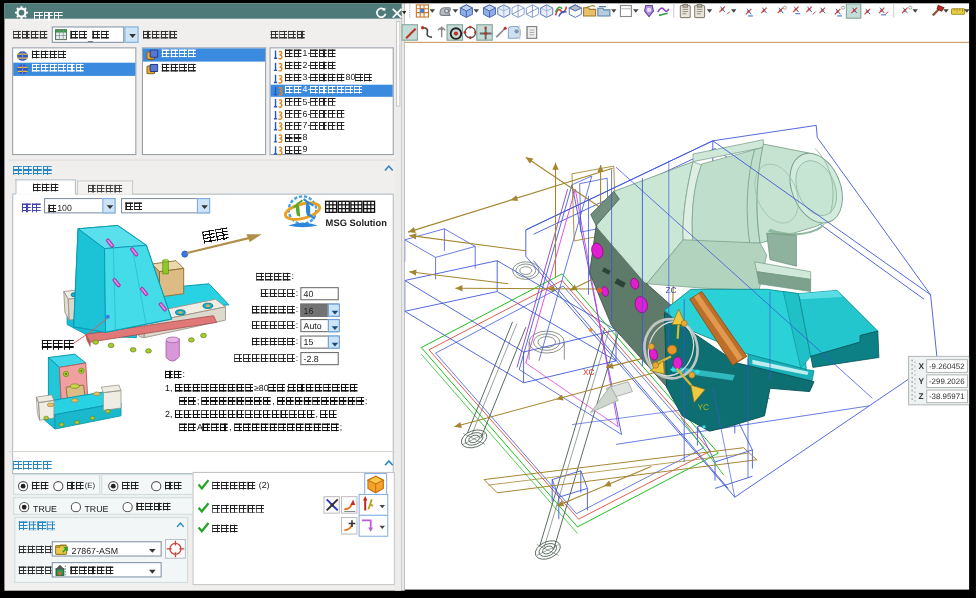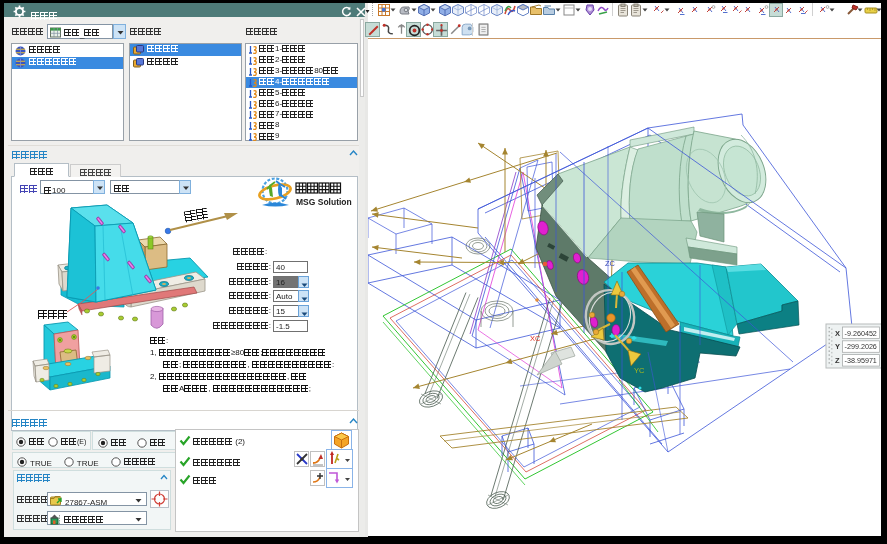--- a/index.html
+++ b/index.html
@@ -161,21 +161,21 @@
     <div style="position:absolute;left:273px;top:290px;width:35px;height:12px;background:#fff;border:1px solid #707070;font-size:8px;line-height:12px;color:#222;"><span style="margin-left:2px">Auto</span></div>
     <div style="position:absolute;left:298px;top:290px;width:11px;height:12px;background:#cde3f6;border:1px solid #6aa2d8;"><svg width="11" height="12">
         <path d="M2.5 4.5 L8.5 4.5 L5.5 8 Z" fill="#1a4a7a"></path>
       </svg></div>
     <div style="position:absolute;left:195px;top:306px;width:76px;height:10px;text-align:right;font-size:8px;"><i style="display:inline-block;width:7px;height:7px;margin:0px 1px 0 0;background:repeating-linear-gradient(180deg,#222 0px,#222 1px,rgba(0,0,0,0) 1px,rgba(0,0,0,0) 3px),repeating-linear-gradient(90deg,#222 0px,#222 1px,rgba(0,0,0,0) 1px,rgba(0,0,0,0) 4px);vertical-align:middle;"></i><i style="display:inline-block;width:7px;height:7px;margin:0px 1px 0 0;background:repeating-linear-gradient(180deg,#222 0px,#222 1px,rgba(0,0,0,0) 1px,rgba(0,0,0,0) 3px),repeating-linear-gradient(90deg,#222 0px,#222 1px,rgba(0,0,0,0) 1px,rgba(0,0,0,0) 4px);vertical-align:middle;"></i><i style="display:inline-block;width:7px;height:7px;margin:0px 1px 0 0;background:repeating-linear-gradient(180deg,#222 0px,#222 1px,rgba(0,0,0,0) 1px,rgba(0,0,0,0) 3px),repeating-linear-gradient(90deg,#222 0px,#222 1px,rgba(0,0,0,0) 1px,rgba(0,0,0,0) 4px);vertical-align:middle;"></i><i style="display:inline-block;width:7px;height:7px;margin:0px 1px 0 0;background:repeating-linear-gradient(180deg,#222 0px,#222 1px,rgba(0,0,0,0) 1px,rgba(0,0,0,0) 3px),repeating-linear-gradient(90deg,#222 0px,#222 1px,rgba(0,0,0,0) 1px,rgba(0,0,0,0) 4px);vertical-align:middle;"></i><i style="display:inline-block;width:7px;height:7px;margin:0px 1px 0 0;background:repeating-linear-gradient(180deg,#222 0px,#222 1px,rgba(0,0,0,0) 1px,rgba(0,0,0,0) 3px),repeating-linear-gradient(90deg,#222 0px,#222 1px,rgba(0,0,0,0) 1px,rgba(0,0,0,0) 4px);vertical-align:middle;"></i><span style="font-size:8px;color:#222">:</span></div>
     <div style="position:absolute;left:273px;top:305px;width:35px;height:12px;background:#fff;border:1px solid #707070;font-size:8px;line-height:12px;color:#222;"><span style="margin-left:2px">15</span></div>
     <div style="position:absolute;left:298px;top:305px;width:11px;height:12px;background:#cde3f6;border:1px solid #6aa2d8;"><svg width="11" height="12">
         <path d="M2.5 4.5 L8.5 4.5 L5.5 8 Z" fill="#1a4a7a"></path>
       </svg></div>
     <div style="position:absolute;left:195px;top:321px;width:76px;height:10px;text-align:right;font-size:8px;"><i style="display:inline-block;width:7px;height:7px;margin:0px 1px 0 0;background:repeating-linear-gradient(180deg,#222 0px,#222 1px,rgba(0,0,0,0) 1px,rgba(0,0,0,0) 3px),repeating-linear-gradient(90deg,#222 0px,#222 1px,rgba(0,0,0,0) 1px,rgba(0,0,0,0) 4px);vertical-align:middle;"></i><i style="display:inline-block;width:7px;height:7px;margin:0px 1px 0 0;background:repeating-linear-gradient(180deg,#222 0px,#222 1px,rgba(0,0,0,0) 1px,rgba(0,0,0,0) 3px),repeating-linear-gradient(90deg,#222 0px,#222 1px,rgba(0,0,0,0) 1px,rgba(0,0,0,0) 4px);vertical-align:middle;"></i><i style="display:inline-block;width:7px;height:7px;margin:0px 1px 0 0;background:repeating-linear-gradient(180deg,#222 0px,#222 1px,rgba(0,0,0,0) 1px,rgba(0,0,0,0) 3px),repeating-linear-gradient(90deg,#222 0px,#222 1px,rgba(0,0,0,0) 1px,rgba(0,0,0,0) 4px);vertical-align:middle;"></i><i style="display:inline-block;width:7px;height:7px;margin:0px 1px 0 0;background:repeating-linear-gradient(180deg,#222 0px,#222 1px,rgba(0,0,0,0) 1px,rgba(0,0,0,0) 3px),repeating-linear-gradient(90deg,#222 0px,#222 1px,rgba(0,0,0,0) 1px,rgba(0,0,0,0) 4px);vertical-align:middle;"></i><i style="display:inline-block;width:7px;height:7px;margin:0px 1px 0 0;background:repeating-linear-gradient(180deg,#222 0px,#222 1px,rgba(0,0,0,0) 1px,rgba(0,0,0,0) 3px),repeating-linear-gradient(90deg,#222 0px,#222 1px,rgba(0,0,0,0) 1px,rgba(0,0,0,0) 4px);vertical-align:middle;"></i><i style="display:inline-block;width:7px;height:7px;margin:0px 1px 0 0;background:repeating-linear-gradient(180deg,#222 0px,#222 1px,rgba(0,0,0,0) 1px,rgba(0,0,0,0) 3px),repeating-linear-gradient(90deg,#222 0px,#222 1px,rgba(0,0,0,0) 1px,rgba(0,0,0,0) 4px);vertical-align:middle;"></i><i style="display:inline-block;width:7px;height:7px;margin:0px 1px 0 0;background:repeating-linear-gradient(180deg,#222 0px,#222 1px,rgba(0,0,0,0) 1px,rgba(0,0,0,0) 3px),repeating-linear-gradient(90deg,#222 0px,#222 1px,rgba(0,0,0,0) 1px,rgba(0,0,0,0) 4px);vertical-align:middle;"></i><span style="font-size:8px;color:#222">:</span></div>
-    <div style="position:absolute;left:273px;top:320px;width:35px;height:12px;background:#fff;border:1px solid #707070;font-size:8px;line-height:12px;color:#222;"><span style="margin-left:2px">-1.5</span></div>
+    <div style="position:absolute;left:273px;top:320px;width:35px;height:12px;background:#fff;border:1px solid #707070;font-size:8px;line-height:12px;color:#222;"><span style="margin-left:2px">-2.8</span></div>
     <div style="position:absolute;left:150px;top:336px;font-size:8px;color:#222;font-weight:normal;white-space:nowrap;"><i style="display:inline-block;width:7px;height:7px;margin:0px 1px 0 0;background:repeating-linear-gradient(180deg,#111 0px,#111 1px,rgba(0,0,0,0) 1px,rgba(0,0,0,0) 3px),repeating-linear-gradient(90deg,#111 0px,#111 1px,rgba(0,0,0,0) 1px,rgba(0,0,0,0) 4px);vertical-align:middle;"></i><i style="display:inline-block;width:7px;height:7px;margin:0px 1px 0 0;background:repeating-linear-gradient(180deg,#111 0px,#111 1px,rgba(0,0,0,0) 1px,rgba(0,0,0,0) 3px),repeating-linear-gradient(90deg,#111 0px,#111 1px,rgba(0,0,0,0) 1px,rgba(0,0,0,0) 4px);vertical-align:middle;"></i><span style="font-size:8px;color:#111">:</span></div>
     <div style="position:absolute;left:150px;top:348px;font-size:8px;color:#222;font-weight:normal;white-space:nowrap;"><span style="font-size:8px;color:#111">1,&nbsp;</span><i style="display:inline-block;width:7px;height:7px;margin:0px 1px 0 0;background:repeating-linear-gradient(180deg,#111 0px,#111 1px,rgba(0,0,0,0) 1px,rgba(0,0,0,0) 3px),repeating-linear-gradient(90deg,#111 0px,#111 1px,rgba(0,0,0,0) 1px,rgba(0,0,0,0) 4px);vertical-align:middle;"></i><i style="display:inline-block;width:7px;height:7px;margin:0px 1px 0 0;background:repeating-linear-gradient(180deg,#111 0px,#111 1px,rgba(0,0,0,0) 1px,rgba(0,0,0,0) 3px),repeating-linear-gradient(90deg,#111 0px,#111 1px,rgba(0,0,0,0) 1px,rgba(0,0,0,0) 4px);vertical-align:middle;"></i><i style="display:inline-block;width:7px;height:7px;margin:0px 1px 0 0;background:repeating-linear-gradient(180deg,#111 0px,#111 1px,rgba(0,0,0,0) 1px,rgba(0,0,0,0) 3px),repeating-linear-gradient(90deg,#111 0px,#111 1px,rgba(0,0,0,0) 1px,rgba(0,0,0,0) 4px);vertical-align:middle;"></i><i style="display:inline-block;width:7px;height:7px;margin:0px 1px 0 0;background:repeating-linear-gradient(180deg,#111 0px,#111 1px,rgba(0,0,0,0) 1px,rgba(0,0,0,0) 3px),repeating-linear-gradient(90deg,#111 0px,#111 1px,rgba(0,0,0,0) 1px,rgba(0,0,0,0) 4px);vertical-align:middle;"></i><i style="display:inline-block;width:7px;height:7px;margin:0px 1px 0 0;background:repeating-linear-gradient(180deg,#111 0px,#111 1px,rgba(0,0,0,0) 1px,rgba(0,0,0,0) 3px),repeating-linear-gradient(90deg,#111 0px,#111 1px,rgba(0,0,0,0) 1px,rgba(0,0,0,0) 4px);vertical-align:middle;"></i><i style="display:inline-block;width:7px;height:7px;margin:0px 1px 0 0;background:repeating-linear-gradient(180deg,#111 0px,#111 1px,rgba(0,0,0,0) 1px,rgba(0,0,0,0) 3px),repeating-linear-gradient(90deg,#111 0px,#111 1px,rgba(0,0,0,0) 1px,rgba(0,0,0,0) 4px);vertical-align:middle;"></i><i style="display:inline-block;width:7px;height:7px;margin:0px 1px 0 0;background:repeating-linear-gradient(180deg,#111 0px,#111 1px,rgba(0,0,0,0) 1px,rgba(0,0,0,0) 3px),repeating-linear-gradient(90deg,#111 0px,#111 1px,rgba(0,0,0,0) 1px,rgba(0,0,0,0) 4px);vertical-align:middle;"></i><i style="display:inline-block;width:7px;height:7px;margin:0px 1px 0 0;background:repeating-linear-gradient(180deg,#111 0px,#111 1px,rgba(0,0,0,0) 1px,rgba(0,0,0,0) 3px),repeating-linear-gradient(90deg,#111 0px,#111 1px,rgba(0,0,0,0) 1px,rgba(0,0,0,0) 4px);vertical-align:middle;"></i><i style="display:inline-block;width:7px;height:7px;margin:0px 1px 0 0;background:repeating-linear-gradient(180deg,#111 0px,#111 1px,rgba(0,0,0,0) 1px,rgba(0,0,0,0) 3px),repeating-linear-gradient(90deg,#111 0px,#111 1px,rgba(0,0,0,0) 1px,rgba(0,0,0,0) 4px);vertical-align:middle;"></i><span style="font-size:8px;color:#111">≥80</span><i style="display:inline-block;width:7px;height:7px;margin:0px 1px 0 0;background:repeating-linear-gradient(180deg,#111 0px,#111 1px,rgba(0,0,0,0) 1px,rgba(0,0,0,0) 3px),repeating-linear-gradient(90deg,#111 0px,#111 1px,rgba(0,0,0,0) 1px,rgba(0,0,0,0) 4px);vertical-align:middle;"></i><i style="display:inline-block;width:7px;height:7px;margin:0px 1px 0 0;background:repeating-linear-gradient(180deg,#111 0px,#111 1px,rgba(0,0,0,0) 1px,rgba(0,0,0,0) 3px),repeating-linear-gradient(90deg,#111 0px,#111 1px,rgba(0,0,0,0) 1px,rgba(0,0,0,0) 4px);vertical-align:middle;"></i><span style="font-size:8px;color:#111">;</span><i style="display:inline-block;width:7px;height:7px;margin:0px 1px 0 0;background:repeating-linear-gradient(180deg,#111 0px,#111 1px,rgba(0,0,0,0) 1px,rgba(0,0,0,0) 3px),repeating-linear-gradient(90deg,#111 0px,#111 1px,rgba(0,0,0,0) 1px,rgba(0,0,0,0) 4px);vertical-align:middle;"></i><i style="display:inline-block;width:7px;height:7px;margin:0px 1px 0 0;background:repeating-linear-gradient(180deg,#111 0px,#111 1px,rgba(0,0,0,0) 1px,rgba(0,0,0,0) 3px),repeating-linear-gradient(90deg,#111 0px,#111 1px,rgba(0,0,0,0) 1px,rgba(0,0,0,0) 4px);vertical-align:middle;"></i><i style="display:inline-block;width:7px;height:7px;margin:0px 1px 0 0;background:repeating-linear-gradient(180deg,#111 0px,#111 1px,rgba(0,0,0,0) 1px,rgba(0,0,0,0) 3px),repeating-linear-gradient(90deg,#111 0px,#111 1px,rgba(0,0,0,0) 1px,rgba(0,0,0,0) 4px);vertical-align:middle;"></i><i style="display:inline-block;width:7px;height:7px;margin:0px 1px 0 0;background:repeating-linear-gradient(180deg,#111 0px,#111 1px,rgba(0,0,0,0) 1px,rgba(0,0,0,0) 3px),repeating-linear-gradient(90deg,#111 0px,#111 1px,rgba(0,0,0,0) 1px,rgba(0,0,0,0) 4px);vertical-align:middle;"></i><i style="display:inline-block;width:7px;height:7px;margin:0px 1px 0 0;background:repeating-linear-gradient(180deg,#111 0px,#111 1px,rgba(0,0,0,0) 1px,rgba(0,0,0,0) 3px),repeating-linear-gradient(90deg,#111 0px,#111 1px,rgba(0,0,0,0) 1px,rgba(0,0,0,0) 4px);vertical-align:middle;"></i><i style="display:inline-block;width:7px;height:7px;margin:0px 1px 0 0;background:repeating-linear-gradient(180deg,#111 0px,#111 1px,rgba(0,0,0,0) 1px,rgba(0,0,0,0) 3px),repeating-linear-gradient(90deg,#111 0px,#111 1px,rgba(0,0,0,0) 1px,rgba(0,0,0,0) 4px);vertical-align:middle;"></i><i style="display:inline-block;width:7px;height:7px;margin:0px 1px 0 0;background:repeating-linear-gradient(180deg,#111 0px,#111 1px,rgba(0,0,0,0) 1px,rgba(0,0,0,0) 3px),repeating-linear-gradient(90deg,#111 0px,#111 1px,rgba(0,0,0,0) 1px,rgba(0,0,0,0) 4px);vertical-align:middle;"></i><i style="display:inline-block;width:7px;height:7px;margin:0px 1px 0 0;background:repeating-linear-gradient(180deg,#111 0px,#111 1px,rgba(0,0,0,0) 1px,rgba(0,0,0,0) 3px),repeating-linear-gradient(90deg,#111 0px,#111 1px,rgba(0,0,0,0) 1px,rgba(0,0,0,0) 4px);vertical-align:middle;"></i></div>
     <div style="position:absolute;left:163px;top:360px;font-size:8px;color:#222;font-weight:normal;white-space:nowrap;"><i style="display:inline-block;width:7px;height:7px;margin:0px 1px 0 0;background:repeating-linear-gradient(180deg,#111 0px,#111 1px,rgba(0,0,0,0) 1px,rgba(0,0,0,0) 3px),repeating-linear-gradient(90deg,#111 0px,#111 1px,rgba(0,0,0,0) 1px,rgba(0,0,0,0) 4px);vertical-align:middle;"></i><i style="display:inline-block;width:7px;height:7px;margin:0px 1px 0 0;background:repeating-linear-gradient(180deg,#111 0px,#111 1px,rgba(0,0,0,0) 1px,rgba(0,0,0,0) 3px),repeating-linear-gradient(90deg,#111 0px,#111 1px,rgba(0,0,0,0) 1px,rgba(0,0,0,0) 4px);vertical-align:middle;"></i><span style="font-size:8px;color:#111">;&nbsp;</span><i style="display:inline-block;width:7px;height:7px;margin:0px 1px 0 0;background:repeating-linear-gradient(180deg,#111 0px,#111 1px,rgba(0,0,0,0) 1px,rgba(0,0,0,0) 3px),repeating-linear-gradient(90deg,#111 0px,#111 1px,rgba(0,0,0,0) 1px,rgba(0,0,0,0) 4px);vertical-align:middle;"></i><i style="display:inline-block;width:7px;height:7px;margin:0px 1px 0 0;background:repeating-linear-gradient(180deg,#111 0px,#111 1px,rgba(0,0,0,0) 1px,rgba(0,0,0,0) 3px),repeating-linear-gradient(90deg,#111 0px,#111 1px,rgba(0,0,0,0) 1px,rgba(0,0,0,0) 4px);vertical-align:middle;"></i><i style="display:inline-block;width:7px;height:7px;margin:0px 1px 0 0;background:repeating-linear-gradient(180deg,#111 0px,#111 1px,rgba(0,0,0,0) 1px,rgba(0,0,0,0) 3px),repeating-linear-gradient(90deg,#111 0px,#111 1px,rgba(0,0,0,0) 1px,rgba(0,0,0,0) 4px);vertical-align:middle;"></i><i style="display:inline-block;width:7px;height:7px;margin:0px 1px 0 0;background:repeating-linear-gradient(180deg,#111 0px,#111 1px,rgba(0,0,0,0) 1px,rgba(0,0,0,0) 3px),repeating-linear-gradient(90deg,#111 0px,#111 1px,rgba(0,0,0,0) 1px,rgba(0,0,0,0) 4px);vertical-align:middle;"></i><i style="display:inline-block;width:7px;height:7px;margin:0px 1px 0 0;background:repeating-linear-gradient(180deg,#111 0px,#111 1px,rgba(0,0,0,0) 1px,rgba(0,0,0,0) 3px),repeating-linear-gradient(90deg,#111 0px,#111 1px,rgba(0,0,0,0) 1px,rgba(0,0,0,0) 4px);vertical-align:middle;"></i><i style="display:inline-block;width:7px;height:7px;margin:0px 1px 0 0;background:repeating-linear-gradient(180deg,#111 0px,#111 1px,rgba(0,0,0,0) 1px,rgba(0,0,0,0) 3px),repeating-linear-gradient(90deg,#111 0px,#111 1px,rgba(0,0,0,0) 1px,rgba(0,0,0,0) 4px);vertical-align:middle;"></i><i style="display:inline-block;width:7px;height:7px;margin:0px 1px 0 0;background:repeating-linear-gradient(180deg,#111 0px,#111 1px,rgba(0,0,0,0) 1px,rgba(0,0,0,0) 3px),repeating-linear-gradient(90deg,#111 0px,#111 1px,rgba(0,0,0,0) 1px,rgba(0,0,0,0) 4px);vertical-align:middle;"></i><i style="display:inline-block;width:7px;height:7px;margin:0px 1px 0 0;background:repeating-linear-gradient(180deg,#111 0px,#111 1px,rgba(0,0,0,0) 1px,rgba(0,0,0,0) 3px),repeating-linear-gradient(90deg,#111 0px,#111 1px,rgba(0,0,0,0) 1px,rgba(0,0,0,0) 4px);vertical-align:middle;"></i><span style="font-size:8px;color:#111">,&nbsp;</span><i style="display:inline-block;width:7px;height:7px;margin:0px 1px 0 0;background:repeating-linear-gradient(180deg,#111 0px,#111 1px,rgba(0,0,0,0) 1px,rgba(0,0,0,0) 3px),repeating-linear-gradient(90deg,#111 0px,#111 1px,rgba(0,0,0,0) 1px,rgba(0,0,0,0) 4px);vertical-align:middle;"></i><i style="display:inline-block;width:7px;height:7px;margin:0px 1px 0 0;background:repeating-linear-gradient(180deg,#111 0px,#111 1px,rgba(0,0,0,0) 1px,rgba(0,0,0,0) 3px),repeating-linear-gradient(90deg,#111 0px,#111 1px,rgba(0,0,0,0) 1px,rgba(0,0,0,0) 4px);vertical-align:middle;"></i><i style="display:inline-block;width:7px;height:7px;margin:0px 1px 0 0;background:repeating-linear-gradient(180deg,#111 0px,#111 1px,rgba(0,0,0,0) 1px,rgba(0,0,0,0) 3px),repeating-linear-gradient(90deg,#111 0px,#111 1px,rgba(0,0,0,0) 1px,rgba(0,0,0,0) 4px);vertical-align:middle;"></i><i style="display:inline-block;width:7px;height:7px;margin:0px 1px 0 0;background:repeating-linear-gradient(180deg,#111 0px,#111 1px,rgba(0,0,0,0) 1px,rgba(0,0,0,0) 3px),repeating-linear-gradient(90deg,#111 0px,#111 1px,rgba(0,0,0,0) 1px,rgba(0,0,0,0) 4px);vertical-align:middle;"></i><i style="display:inline-block;width:7px;height:7px;margin:0px 1px 0 0;background:repeating-linear-gradient(180deg,#111 0px,#111 1px,rgba(0,0,0,0) 1px,rgba(0,0,0,0) 3px),repeating-linear-gradient(90deg,#111 0px,#111 1px,rgba(0,0,0,0) 1px,rgba(0,0,0,0) 4px);vertical-align:middle;"></i><i style="display:inline-block;width:7px;height:7px;margin:0px 1px 0 0;background:repeating-linear-gradient(180deg,#111 0px,#111 1px,rgba(0,0,0,0) 1px,rgba(0,0,0,0) 3px),repeating-linear-gradient(90deg,#111 0px,#111 1px,rgba(0,0,0,0) 1px,rgba(0,0,0,0) 4px);vertical-align:middle;"></i><i style="display:inline-block;width:7px;height:7px;margin:0px 1px 0 0;background:repeating-linear-gradient(180deg,#111 0px,#111 1px,rgba(0,0,0,0) 1px,rgba(0,0,0,0) 3px),repeating-linear-gradient(90deg,#111 0px,#111 1px,rgba(0,0,0,0) 1px,rgba(0,0,0,0) 4px);vertical-align:middle;"></i><i style="display:inline-block;width:7px;height:7px;margin:0px 1px 0 0;background:repeating-linear-gradient(180deg,#111 0px,#111 1px,rgba(0,0,0,0) 1px,rgba(0,0,0,0) 3px),repeating-linear-gradient(90deg,#111 0px,#111 1px,rgba(0,0,0,0) 1px,rgba(0,0,0,0) 4px);vertical-align:middle;"></i><i style="display:inline-block;width:7px;height:7px;margin:0px 1px 0 0;background:repeating-linear-gradient(180deg,#111 0px,#111 1px,rgba(0,0,0,0) 1px,rgba(0,0,0,0) 3px),repeating-linear-gradient(90deg,#111 0px,#111 1px,rgba(0,0,0,0) 1px,rgba(0,0,0,0) 4px);vertical-align:middle;"></i><i style="display:inline-block;width:7px;height:7px;margin:0px 1px 0 0;background:repeating-linear-gradient(180deg,#111 0px,#111 1px,rgba(0,0,0,0) 1px,rgba(0,0,0,0) 3px),repeating-linear-gradient(90deg,#111 0px,#111 1px,rgba(0,0,0,0) 1px,rgba(0,0,0,0) 4px);vertical-align:middle;"></i><span style="font-size:8px;color:#111">:</span></div>
     <div style="position:absolute;left:150px;top:372px;font-size:8px;color:#222;font-weight:normal;white-space:nowrap;"><span style="font-size:8px;color:#111">2,&nbsp;</span><i style="display:inline-block;width:7px;height:7px;margin:0px 1px 0 0;background:repeating-linear-gradient(180deg,#111 0px,#111 1px,rgba(0,0,0,0) 1px,rgba(0,0,0,0) 3px),repeating-linear-gradient(90deg,#111 0px,#111 1px,rgba(0,0,0,0) 1px,rgba(0,0,0,0) 4px);vertical-align:middle;"></i><i style="display:inline-block;width:7px;height:7px;margin:0px 1px 0 0;background:repeating-linear-gradient(180deg,#111 0px,#111 1px,rgba(0,0,0,0) 1px,rgba(0,0,0,0) 3px),repeating-linear-gradient(90deg,#111 0px,#111 1px,rgba(0,0,0,0) 1px,rgba(0,0,0,0) 4px);vertical-align:middle;"></i><i style="display:inline-block;width:7px;height:7px;margin:0px 1px 0 0;background:repeating-linear-gradient(180deg,#111 0px,#111 1px,rgba(0,0,0,0) 1px,rgba(0,0,0,0) 3px),repeating-linear-gradient(90deg,#111 0px,#111 1px,rgba(0,0,0,0) 1px,rgba(0,0,0,0) 4px);vertical-align:middle;"></i><i style="display:inline-block;width:7px;height:7px;margin:0px 1px 0 0;background:repeating-linear-gradient(180deg,#111 0px,#111 1px,rgba(0,0,0,0) 1px,rgba(0,0,0,0) 3px),repeating-linear-gradient(90deg,#111 0px,#111 1px,rgba(0,0,0,0) 1px,rgba(0,0,0,0) 4px);vertical-align:middle;"></i><i style="display:inline-block;width:7px;height:7px;margin:0px 1px 0 0;background:repeating-linear-gradient(180deg,#111 0px,#111 1px,rgba(0,0,0,0) 1px,rgba(0,0,0,0) 3px),repeating-linear-gradient(90deg,#111 0px,#111 1px,rgba(0,0,0,0) 1px,rgba(0,0,0,0) 4px);vertical-align:middle;"></i><i style="display:inline-block;width:7px;height:7px;margin:0px 1px 0 0;background:repeating-linear-gradient(180deg,#111 0px,#111 1px,rgba(0,0,0,0) 1px,rgba(0,0,0,0) 3px),repeating-linear-gradient(90deg,#111 0px,#111 1px,rgba(0,0,0,0) 1px,rgba(0,0,0,0) 4px);vertical-align:middle;"></i><i style="display:inline-block;width:7px;height:7px;margin:0px 1px 0 0;background:repeating-linear-gradient(180deg,#111 0px,#111 1px,rgba(0,0,0,0) 1px,rgba(0,0,0,0) 3px),repeating-linear-gradient(90deg,#111 0px,#111 1px,rgba(0,0,0,0) 1px,rgba(0,0,0,0) 4px);vertical-align:middle;"></i><i style="display:inline-block;width:7px;height:7px;margin:0px 1px 0 0;background:repeating-linear-gradient(180deg,#111 0px,#111 1px,rgba(0,0,0,0) 1px,rgba(0,0,0,0) 3px),repeating-linear-gradient(90deg,#111 0px,#111 1px,rgba(0,0,0,0) 1px,rgba(0,0,0,0) 4px);vertical-align:middle;"></i><i style="display:inline-block;width:7px;height:7px;margin:0px 1px 0 0;background:repeating-linear-gradient(180deg,#111 0px,#111 1px,rgba(0,0,0,0) 1px,rgba(0,0,0,0) 3px),repeating-linear-gradient(90deg,#111 0px,#111 1px,rgba(0,0,0,0) 1px,rgba(0,0,0,0) 4px);vertical-align:middle;"></i><i style="display:inline-block;width:7px;height:7px;margin:0px 1px 0 0;background:repeating-linear-gradient(180deg,#111 0px,#111 1px,rgba(0,0,0,0) 1px,rgba(0,0,0,0) 3px),repeating-linear-gradient(90deg,#111 0px,#111 1px,rgba(0,0,0,0) 1px,rgba(0,0,0,0) 4px);vertical-align:middle;"></i><i style="display:inline-block;width:7px;height:7px;margin:0px 1px 0 0;background:repeating-linear-gradient(180deg,#111 0px,#111 1px,rgba(0,0,0,0) 1px,rgba(0,0,0,0) 3px),repeating-linear-gradient(90deg,#111 0px,#111 1px,rgba(0,0,0,0) 1px,rgba(0,0,0,0) 4px);vertical-align:middle;"></i><i style="display:inline-block;width:7px;height:7px;margin:0px 1px 0 0;background:repeating-linear-gradient(180deg,#111 0px,#111 1px,rgba(0,0,0,0) 1px,rgba(0,0,0,0) 3px),repeating-linear-gradient(90deg,#111 0px,#111 1px,rgba(0,0,0,0) 1px,rgba(0,0,0,0) 4px);vertical-align:middle;"></i><i style="display:inline-block;width:7px;height:7px;margin:0px 1px 0 0;background:repeating-linear-gradient(180deg,#111 0px,#111 1px,rgba(0,0,0,0) 1px,rgba(0,0,0,0) 3px),repeating-linear-gradient(90deg,#111 0px,#111 1px,rgba(0,0,0,0) 1px,rgba(0,0,0,0) 4px);vertical-align:middle;"></i><i style="display:inline-block;width:7px;height:7px;margin:0px 1px 0 0;background:repeating-linear-gradient(180deg,#111 0px,#111 1px,rgba(0,0,0,0) 1px,rgba(0,0,0,0) 3px),repeating-linear-gradient(90deg,#111 0px,#111 1px,rgba(0,0,0,0) 1px,rgba(0,0,0,0) 4px);vertical-align:middle;"></i><i style="display:inline-block;width:7px;height:7px;margin:0px 1px 0 0;background:repeating-linear-gradient(180deg,#111 0px,#111 1px,rgba(0,0,0,0) 1px,rgba(0,0,0,0) 3px),repeating-linear-gradient(90deg,#111 0px,#111 1px,rgba(0,0,0,0) 1px,rgba(0,0,0,0) 4px);vertical-align:middle;"></i><i style="display:inline-block;width:7px;height:7px;margin:0px 1px 0 0;background:repeating-linear-gradient(180deg,#111 0px,#111 1px,rgba(0,0,0,0) 1px,rgba(0,0,0,0) 3px),repeating-linear-gradient(90deg,#111 0px,#111 1px,rgba(0,0,0,0) 1px,rgba(0,0,0,0) 4px);vertical-align:middle;"></i><span style="font-size:8px;color:#111">,&nbsp;</span><i style="display:inline-block;width:7px;height:7px;margin:0px 1px 0 0;background:repeating-linear-gradient(180deg,#111 0px,#111 1px,rgba(0,0,0,0) 1px,rgba(0,0,0,0) 3px),repeating-linear-gradient(90deg,#111 0px,#111 1px,rgba(0,0,0,0) 1px,rgba(0,0,0,0) 4px);vertical-align:middle;"></i><i style="display:inline-block;width:7px;height:7px;margin:0px 1px 0 0;background:repeating-linear-gradient(180deg,#111 0px,#111 1px,rgba(0,0,0,0) 1px,rgba(0,0,0,0) 3px),repeating-linear-gradient(90deg,#111 0px,#111 1px,rgba(0,0,0,0) 1px,rgba(0,0,0,0) 4px);vertical-align:middle;"></i></div>
     <div style="position:absolute;left:163px;top:384px;font-size:8px;color:#222;font-weight:normal;white-space:nowrap;"><i style="display:inline-block;width:7px;height:7px;margin:0px 1px 0 0;background:repeating-linear-gradient(180deg,#111 0px,#111 1px,rgba(0,0,0,0) 1px,rgba(0,0,0,0) 3px),repeating-linear-gradient(90deg,#111 0px,#111 1px,rgba(0,0,0,0) 1px,rgba(0,0,0,0) 4px);vertical-align:middle;"></i><i style="display:inline-block;width:7px;height:7px;margin:0px 1px 0 0;background:repeating-linear-gradient(180deg,#111 0px,#111 1px,rgba(0,0,0,0) 1px,rgba(0,0,0,0) 3px),repeating-linear-gradient(90deg,#111 0px,#111 1px,rgba(0,0,0,0) 1px,rgba(0,0,0,0) 4px);vertical-align:middle;"></i><span style="font-size:8px;color:#111">A</span><i style="display:inline-block;width:7px;height:7px;margin:0px 1px 0 0;background:repeating-linear-gradient(180deg,#111 0px,#111 1px,rgba(0,0,0,0) 1px,rgba(0,0,0,0) 3px),repeating-linear-gradient(90deg,#111 0px,#111 1px,rgba(0,0,0,0) 1px,rgba(0,0,0,0) 4px);vertical-align:middle;"></i><i style="display:inline-block;width:7px;height:7px;margin:0px 1px 0 0;background:repeating-linear-gradient(180deg,#111 0px,#111 1px,rgba(0,0,0,0) 1px,rgba(0,0,0,0) 3px),repeating-linear-gradient(90deg,#111 0px,#111 1px,rgba(0,0,0,0) 1px,rgba(0,0,0,0) 4px);vertical-align:middle;"></i><i style="display:inline-block;width:7px;height:7px;margin:0px 1px 0 0;background:repeating-linear-gradient(180deg,#111 0px,#111 1px,rgba(0,0,0,0) 1px,rgba(0,0,0,0) 3px),repeating-linear-gradient(90deg,#111 0px,#111 1px,rgba(0,0,0,0) 1px,rgba(0,0,0,0) 4px);vertical-align:middle;"></i><span style="font-size:8px;color:#111">,&nbsp;</span><i style="display:inline-block;width:7px;height:7px;margin:0px 1px 0 0;background:repeating-linear-gradient(180deg,#111 0px,#111 1px,rgba(0,0,0,0) 1px,rgba(0,0,0,0) 3px),repeating-linear-gradient(90deg,#111 0px,#111 1px,rgba(0,0,0,0) 1px,rgba(0,0,0,0) 4px);vertical-align:middle;"></i><i style="display:inline-block;width:7px;height:7px;margin:0px 1px 0 0;background:repeating-linear-gradient(180deg,#111 0px,#111 1px,rgba(0,0,0,0) 1px,rgba(0,0,0,0) 3px),repeating-linear-gradient(90deg,#111 0px,#111 1px,rgba(0,0,0,0) 1px,rgba(0,0,0,0) 4px);vertical-align:middle;"></i><i style="display:inline-block;width:7px;height:7px;margin:0px 1px 0 0;background:repeating-linear-gradient(180deg,#111 0px,#111 1px,rgba(0,0,0,0) 1px,rgba(0,0,0,0) 3px),repeating-linear-gradient(90deg,#111 0px,#111 1px,rgba(0,0,0,0) 1px,rgba(0,0,0,0) 4px);vertical-align:middle;"></i><i style="display:inline-block;width:7px;height:7px;margin:0px 1px 0 0;background:repeating-linear-gradient(180deg,#111 0px,#111 1px,rgba(0,0,0,0) 1px,rgba(0,0,0,0) 3px),repeating-linear-gradient(90deg,#111 0px,#111 1px,rgba(0,0,0,0) 1px,rgba(0,0,0,0) 4px);vertical-align:middle;"></i><i style="display:inline-block;width:7px;height:7px;margin:0px 1px 0 0;background:repeating-linear-gradient(180deg,#111 0px,#111 1px,rgba(0,0,0,0) 1px,rgba(0,0,0,0) 3px),repeating-linear-gradient(90deg,#111 0px,#111 1px,rgba(0,0,0,0) 1px,rgba(0,0,0,0) 4px);vertical-align:middle;"></i><i style="display:inline-block;width:7px;height:7px;margin:0px 1px 0 0;background:repeating-linear-gradient(180deg,#111 0px,#111 1px,rgba(0,0,0,0) 1px,rgba(0,0,0,0) 3px),repeating-linear-gradient(90deg,#111 0px,#111 1px,rgba(0,0,0,0) 1px,rgba(0,0,0,0) 4px);vertical-align:middle;"></i><i style="display:inline-block;width:7px;height:7px;margin:0px 1px 0 0;background:repeating-linear-gradient(180deg,#111 0px,#111 1px,rgba(0,0,0,0) 1px,rgba(0,0,0,0) 3px),repeating-linear-gradient(90deg,#111 0px,#111 1px,rgba(0,0,0,0) 1px,rgba(0,0,0,0) 4px);vertical-align:middle;"></i><i style="display:inline-block;width:7px;height:7px;margin:0px 1px 0 0;background:repeating-linear-gradient(180deg,#111 0px,#111 1px,rgba(0,0,0,0) 1px,rgba(0,0,0,0) 3px),repeating-linear-gradient(90deg,#111 0px,#111 1px,rgba(0,0,0,0) 1px,rgba(0,0,0,0) 4px);vertical-align:middle;"></i><i style="display:inline-block;width:7px;height:7px;margin:0px 1px 0 0;background:repeating-linear-gradient(180deg,#111 0px,#111 1px,rgba(0,0,0,0) 1px,rgba(0,0,0,0) 3px),repeating-linear-gradient(90deg,#111 0px,#111 1px,rgba(0,0,0,0) 1px,rgba(0,0,0,0) 4px);vertical-align:middle;"></i><i style="display:inline-block;width:7px;height:7px;margin:0px 1px 0 0;background:repeating-linear-gradient(180deg,#111 0px,#111 1px,rgba(0,0,0,0) 1px,rgba(0,0,0,0) 3px),repeating-linear-gradient(90deg,#111 0px,#111 1px,rgba(0,0,0,0) 1px,rgba(0,0,0,0) 4px);vertical-align:middle;"></i><i style="display:inline-block;width:7px;height:7px;margin:0px 1px 0 0;background:repeating-linear-gradient(180deg,#111 0px,#111 1px,rgba(0,0,0,0) 1px,rgba(0,0,0,0) 3px),repeating-linear-gradient(90deg,#111 0px,#111 1px,rgba(0,0,0,0) 1px,rgba(0,0,0,0) 4px);vertical-align:middle;"></i><i style="display:inline-block;width:7px;height:7px;margin:0px 1px 0 0;background:repeating-linear-gradient(180deg,#111 0px,#111 1px,rgba(0,0,0,0) 1px,rgba(0,0,0,0) 3px),repeating-linear-gradient(90deg,#111 0px,#111 1px,rgba(0,0,0,0) 1px,rgba(0,0,0,0) 4px);vertical-align:middle;"></i><span style="font-size:8px;color:#111">;</span></div>
     <svg width="250" height="240" viewBox="10 195 250 240" style="position:absolute;left:10px;top:195px">
       <path d="M60,270 L190,258 L208,277 L80,292 Z" fill="#28d2e2" stroke="#0898b0" stroke-width="0.9"></path>
       <path d="M61,284 L80,292 L124,295 L124,307 L80,305 L61,295 Z" fill="#17bcd2" stroke="#0898b0" stroke-width="0.8"></path>
       <path d="M58,265 L76,263 L80,270 L62,272 Z" fill="#f0ede5" stroke="#9a9488" stroke-width="0.8"></path>
       <path d="M58,265 L62,272 L63,291 L59,284 Z" fill="#e3ded2" stroke="#9a9488" stroke-width="0.8"></path>

